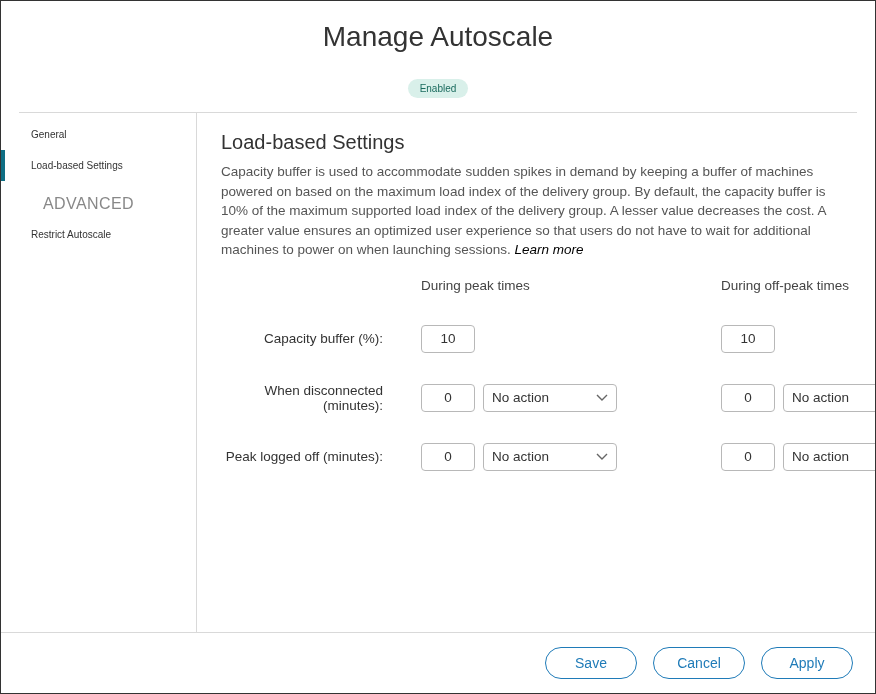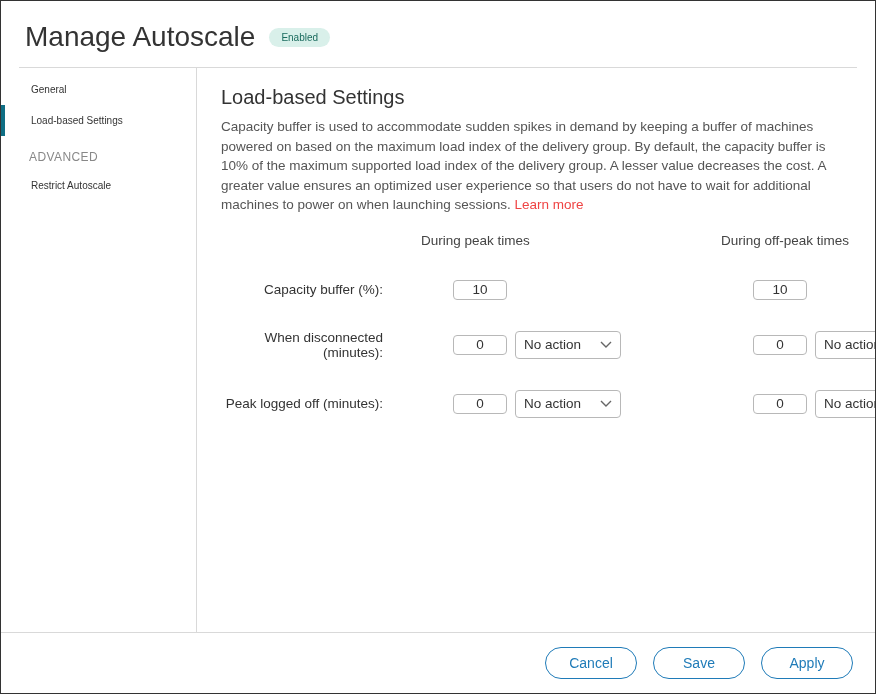--- a/index.html
+++ b/index.html
@@ -5,22 +5,23 @@
   * { box-sizing: border-box; }
   html, body { margin:0; padding:0; }
   body {
     width:876px; height:694px;
     font-family: -apple-system, BlinkMacSystemFont, "Segoe UI", Arial, sans-serif;
     font-size:14px; color:#333; background:#fff;
     border:1px solid #333; position:relative;
     display:flex; flex-direction:column;
   }
   .header {
-    display:flex; align-items:center; gap:14px;
+    display:flex; align-items:center; gap:26px;
     padding:20px 24px 14px 24px;
+    flex-direction:column;
   }
   .title {
     font-size:28px; font-weight:400; color:#333;
   }
   .badge {
     background:#d9f0ea; color:#1a6b5e;
     font-size:10px; padding:4px 12px; border-radius:999px;
   }
   .hr { height:1px; background:#d9d9d9; margin:0 18px; }
   .body {
@@ -31,42 +32,42 @@
     padding-top:6px;
   }
   .nav-item {
     padding:10px 24px 10px 26px; font-size:10px; color:#333;
     cursor:pointer;
     white-space:nowrap; overflow:hidden; text-overflow:ellipsis;
     border-left:4px solid transparent;
   }
   .nav-item.active { border-left:4px solid #0f6e84; }
   .nav-section {
-    padding:14px 24px 6px 28px; font-size:12px; color:#888; letter-spacing:0.4px;
+    padding:14px 24px 6px 42px; font-size:16px; color:#888; letter-spacing:0.4px;
   }
   .main {
     flex:1; padding:18px 24px 0 24px; overflow:auto;
   }
   .main h2 { font-size:20px; font-weight:400; margin:0 0 8px 0; color:#333; }
   .desc { font-size:13.5px; color:#555; line-height:1.45; margin-bottom:18px; }
-  .desc a { color:#ef4444; text-decoration:none; cursor:pointer; }
+  .desc a { color:#000000; text-decoration:none; cursor:pointer;font-style:italic; }
   .grid {
     display:grid;
     grid-template-columns: 170px 200px 40px 200px;
     column-gap:0;
     row-gap:10px;
     align-items:center;
     font-size:13.5px; color:#333;gap:30px;
   }
   .col-head { color:#444; padding-bottom:2px; }
   .rowlabel { padding-right:8px;text-align:right; }
   .cellpair { display:flex; gap:8px; align-items:center; }
   input.num {
-    width:54px; height:20px; border:1px solid #b8b8b8; border-radius:4px;
-    text-align:center; font-size:13.5px; color:#333; background:#fff;margin-left:32px;
+    width:54px; height:28px; border:1px solid #b8b8b8; border-radius:4px;
+    text-align:center; font-size:13.5px; color:#333; background:#fff;
   }
   .select {
     width:134px; height:28px; border:1px solid #b8b8b8; border-radius:4px;
     background:#fff; display:flex; align-items:center; justify-content:space-between;
     padding:4px 8px; cursor:pointer; font-size:13.5px;
   }
   .chev { width:12px; height:12px; }
   .chev svg { display:block; }
   .footer {
     border-top:1px solid #d9d9d9;
@@ -162,16 +163,16 @@
                 <path d="M1 3 L6 8 L11 3" fill="none" stroke="#666" stroke-width="1.4"></path>
               </svg>
             </span>
         </div>
       </div>
     </div>
   </section>
 </div>
 
 <div class="footer">
+  <button class="btn">Save</button>
   <button class="btn">Cancel</button>
-  <button class="btn">Save</button>
   <button class="btn">Apply</button>
 </div>
 
 </body></html>

